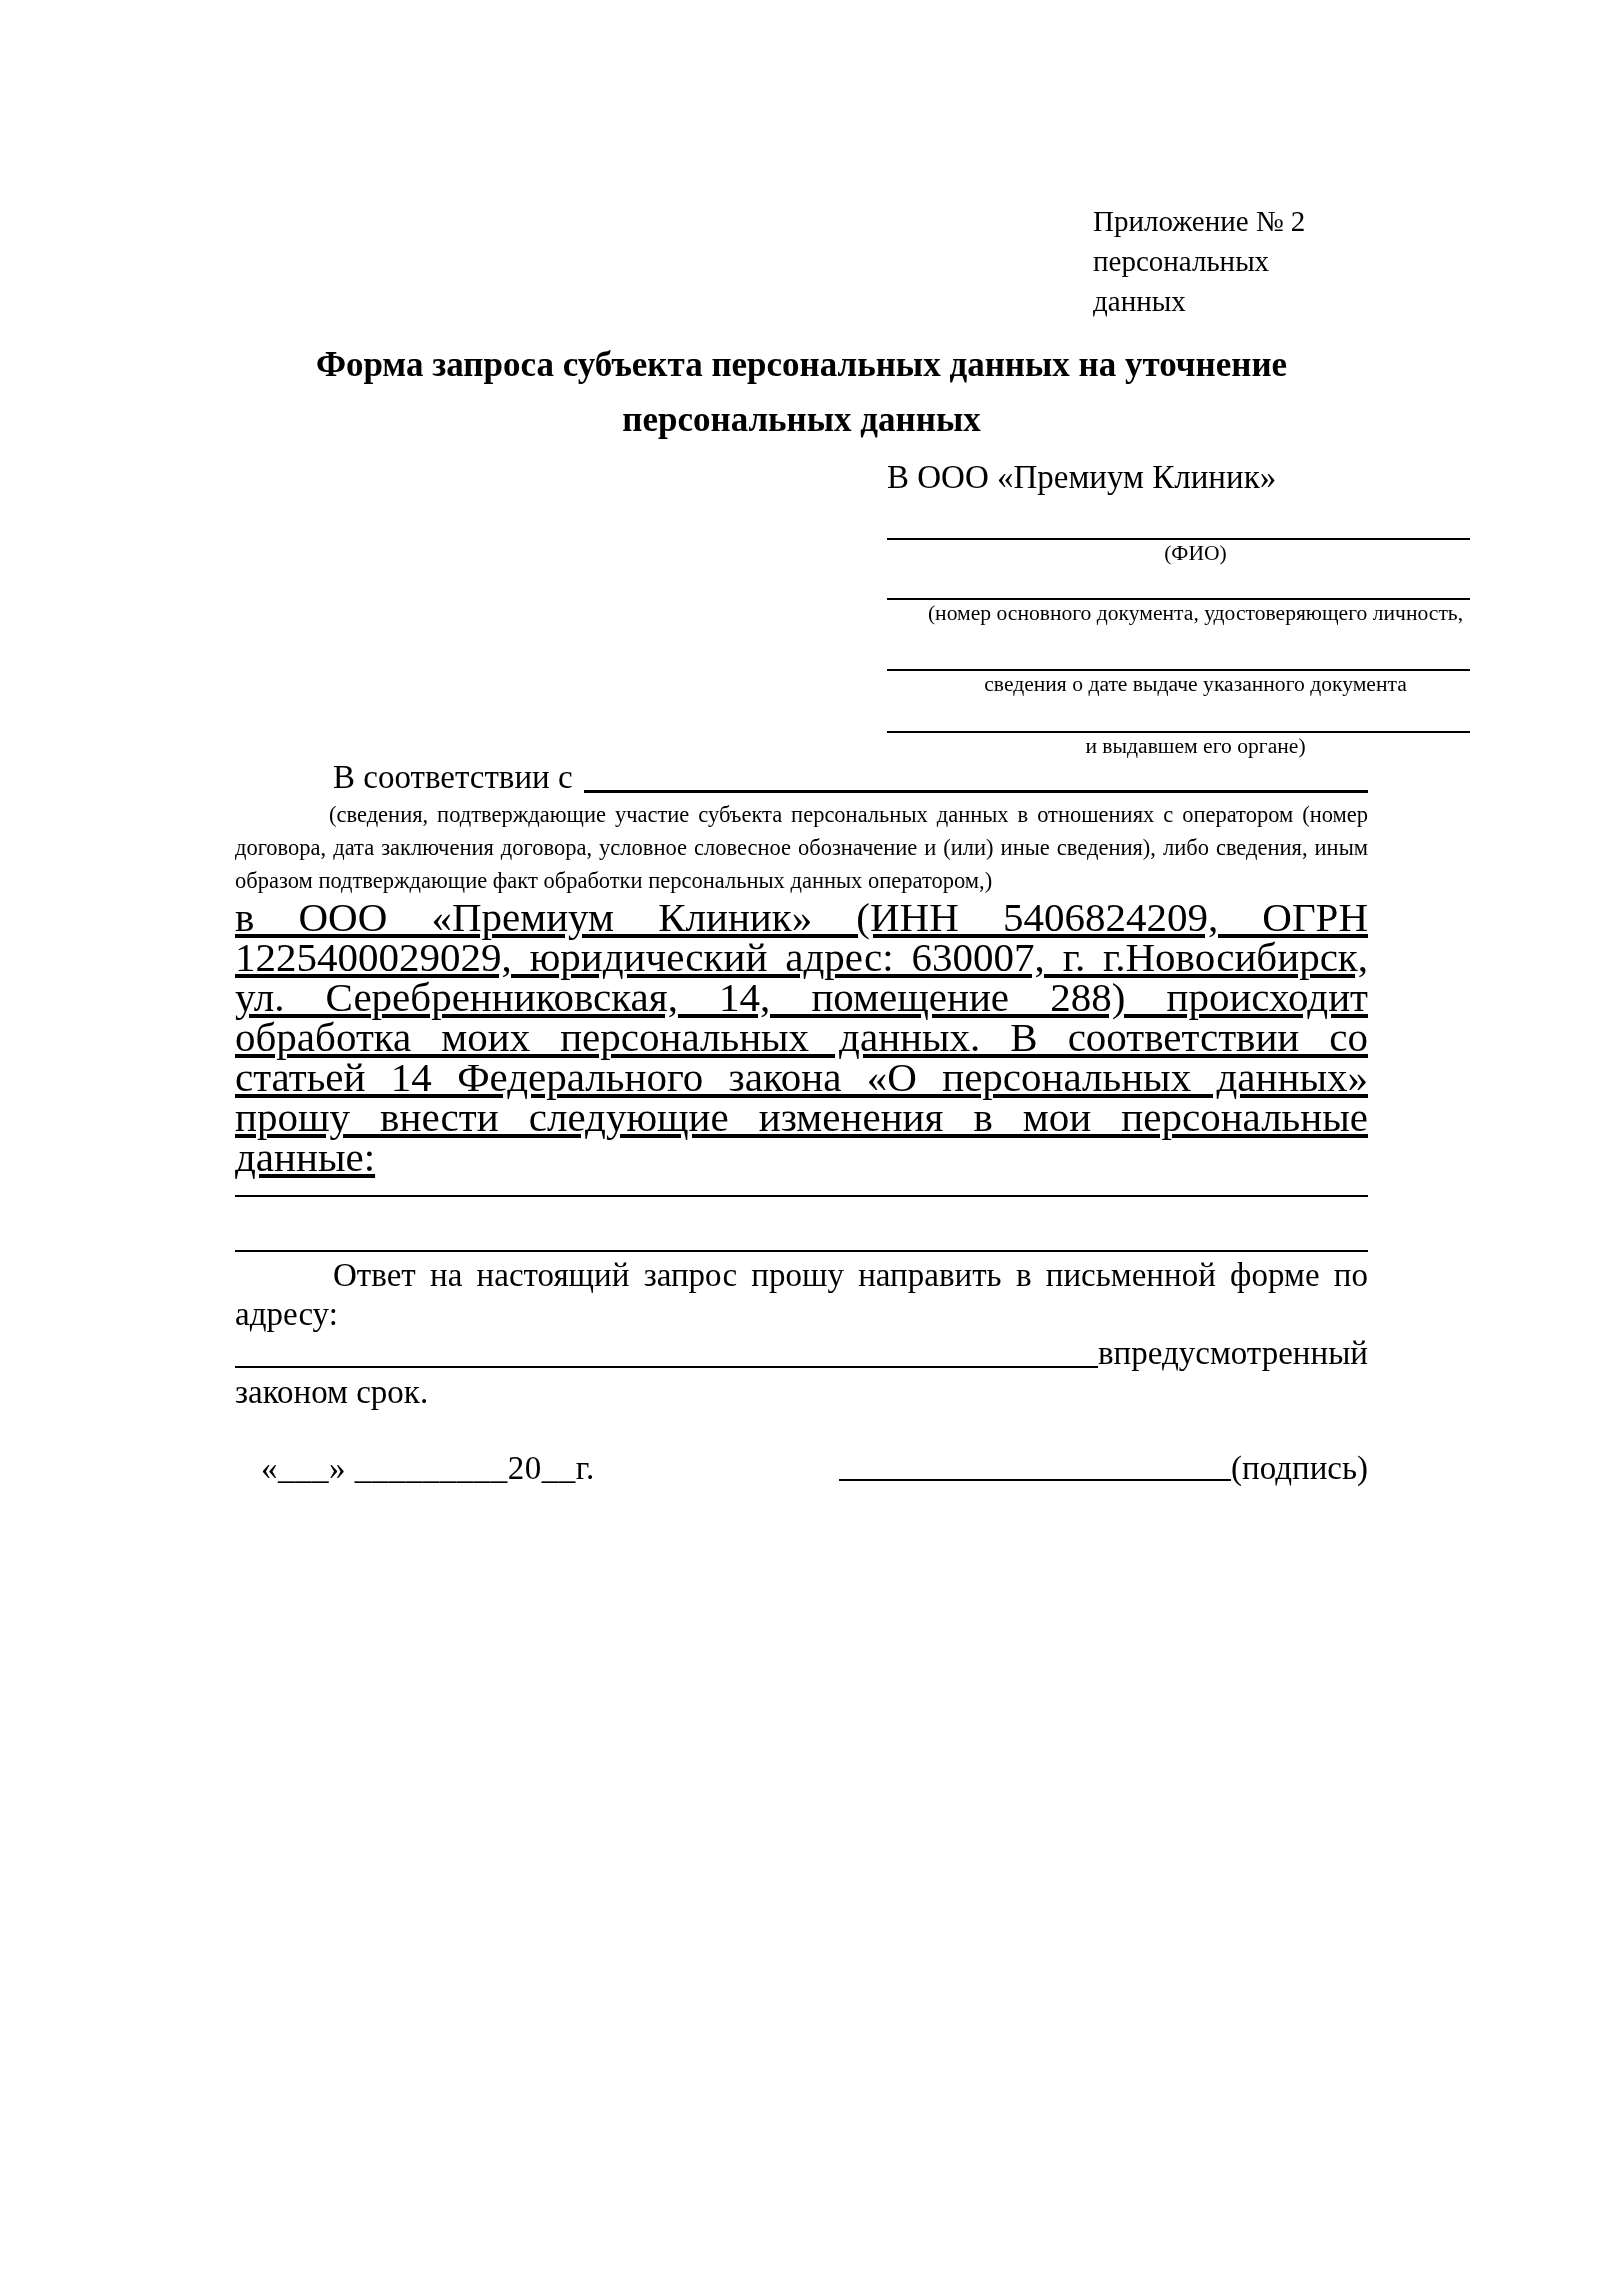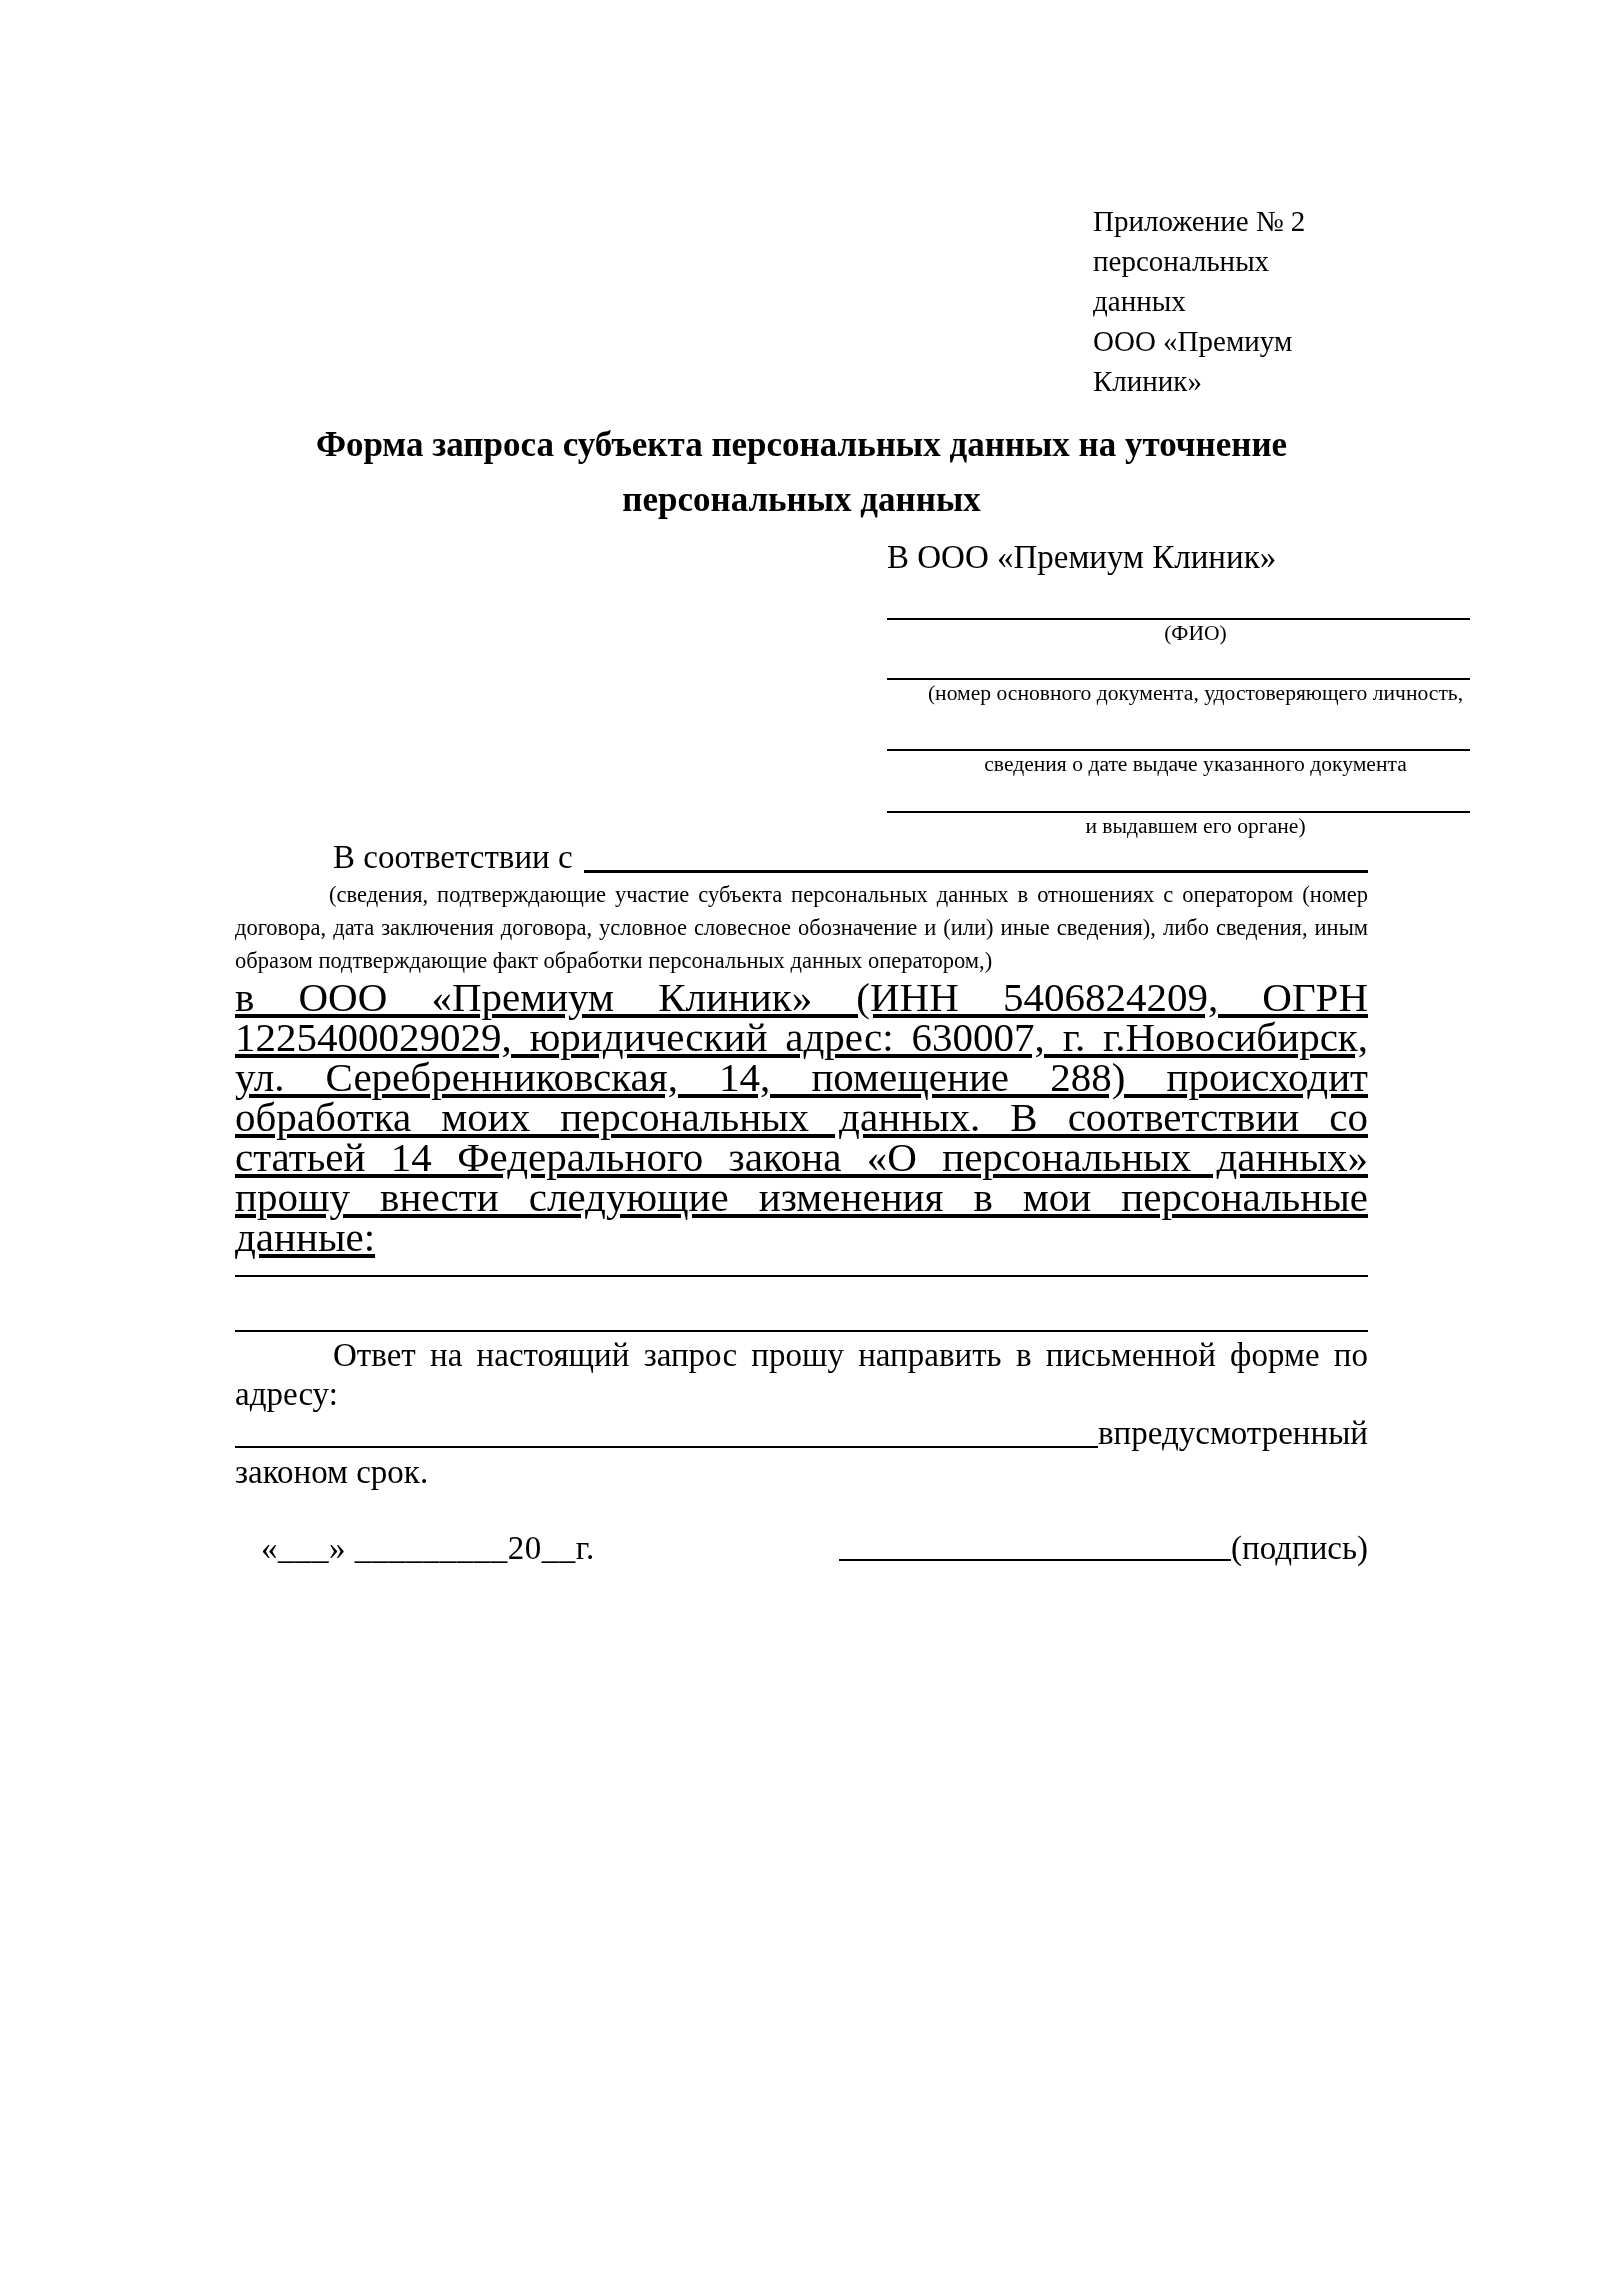--- a/index.html
+++ b/index.html
@@ -138,21 +138,20 @@
   .sig-cap { white-space: nowrap; }
 </style>
 </head>
 <body>
 
 <div class="page">
 
   <div class="appendix">
     <div>Приложение № 2</div>
     <div>персональных данных</div>
-    <div>ООО «Премиум Клиник»</div>
   </div>
 
   <div class="doc-title">
     <div>Форма запроса субъекта персональных данных на уточнение</div>
     <div>персональных данных</div>
   </div>
 
   <div class="addressee">
     <div class="addr-to">В ООО «Премиум Клиник»</div>
     <div class="addr-from">от</div>

